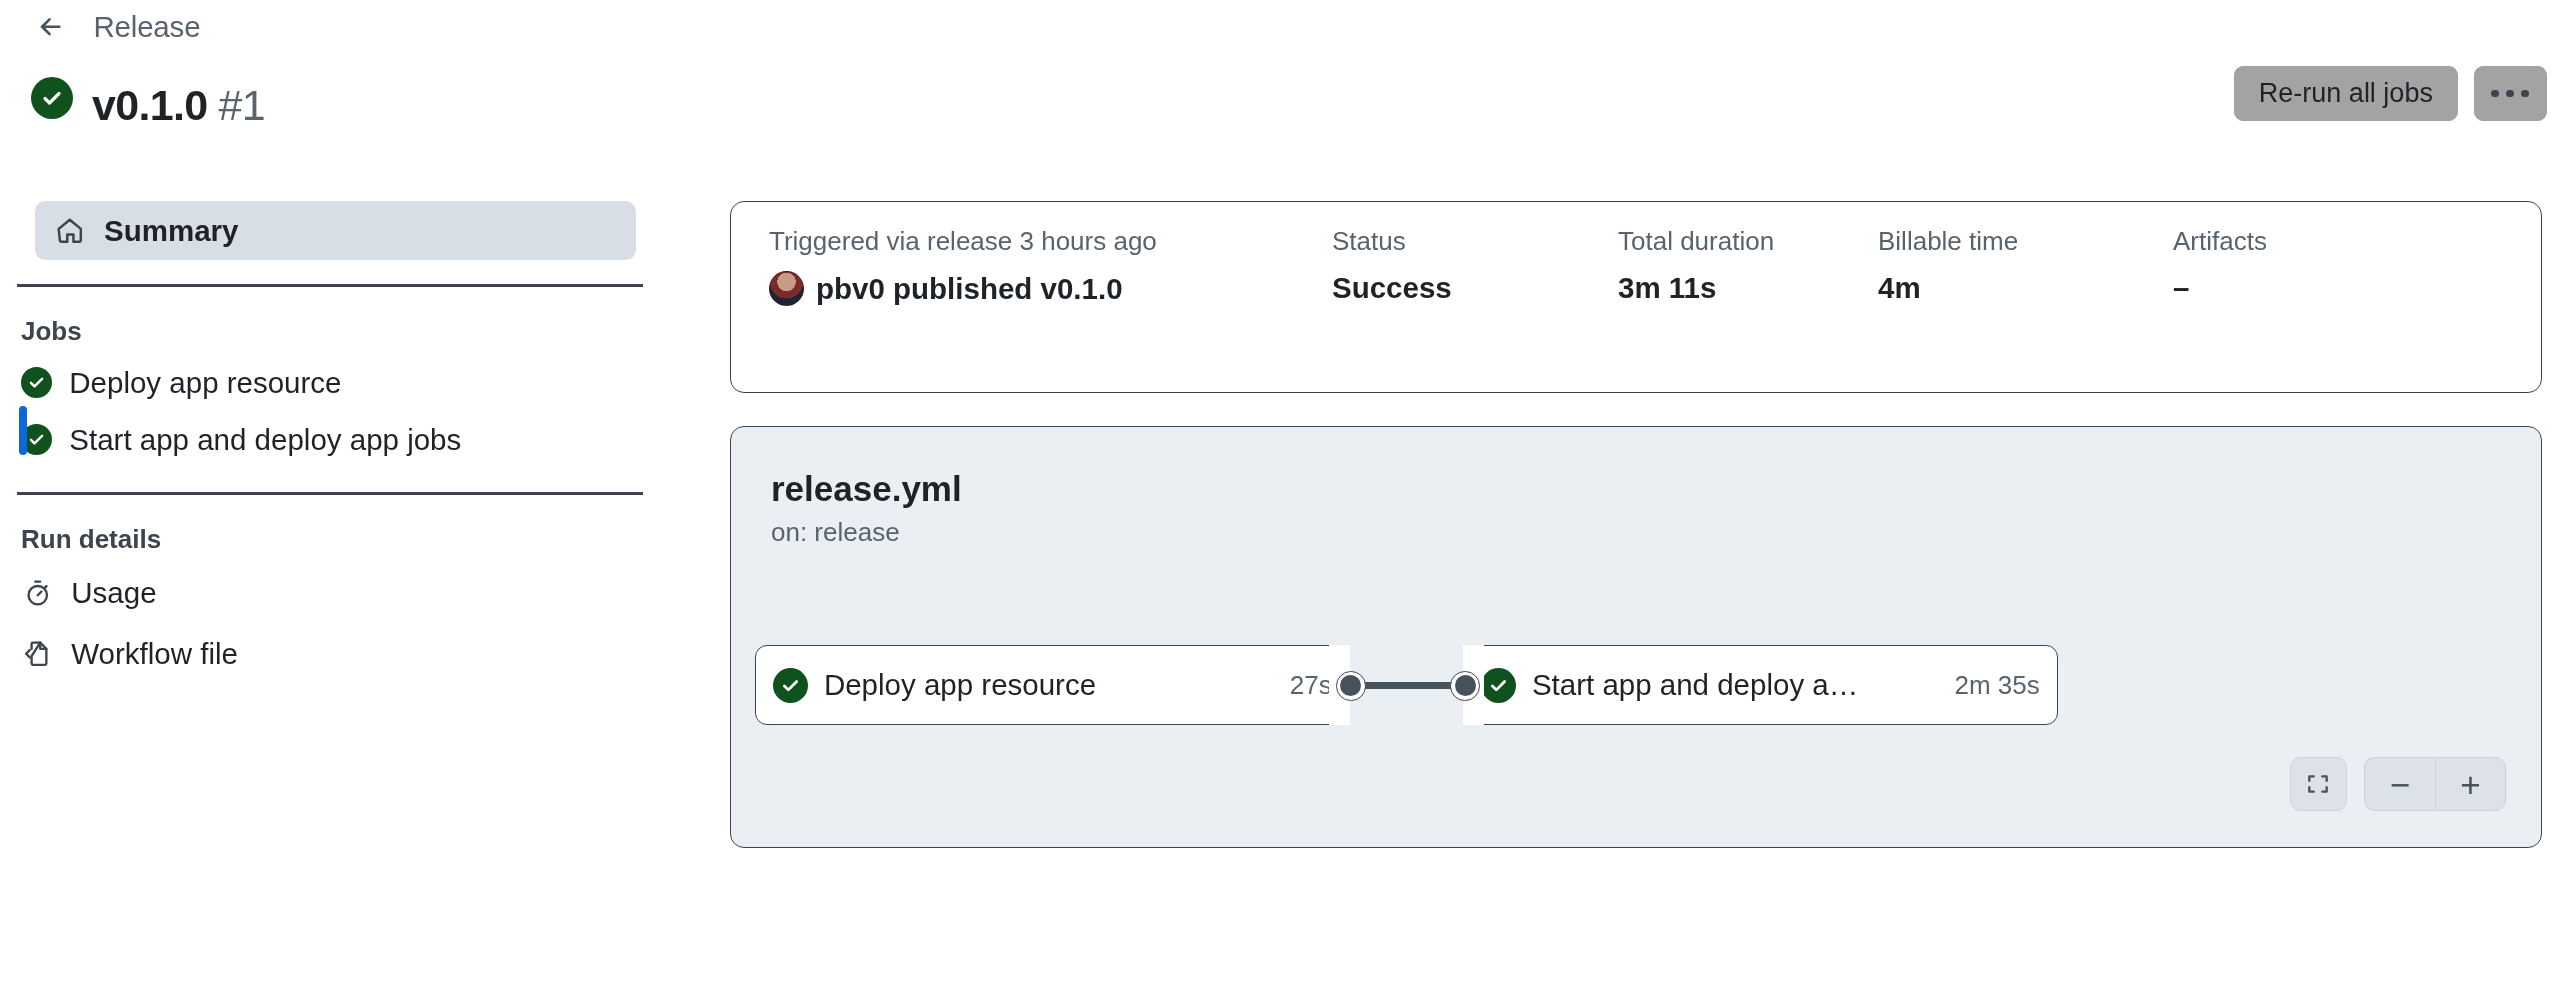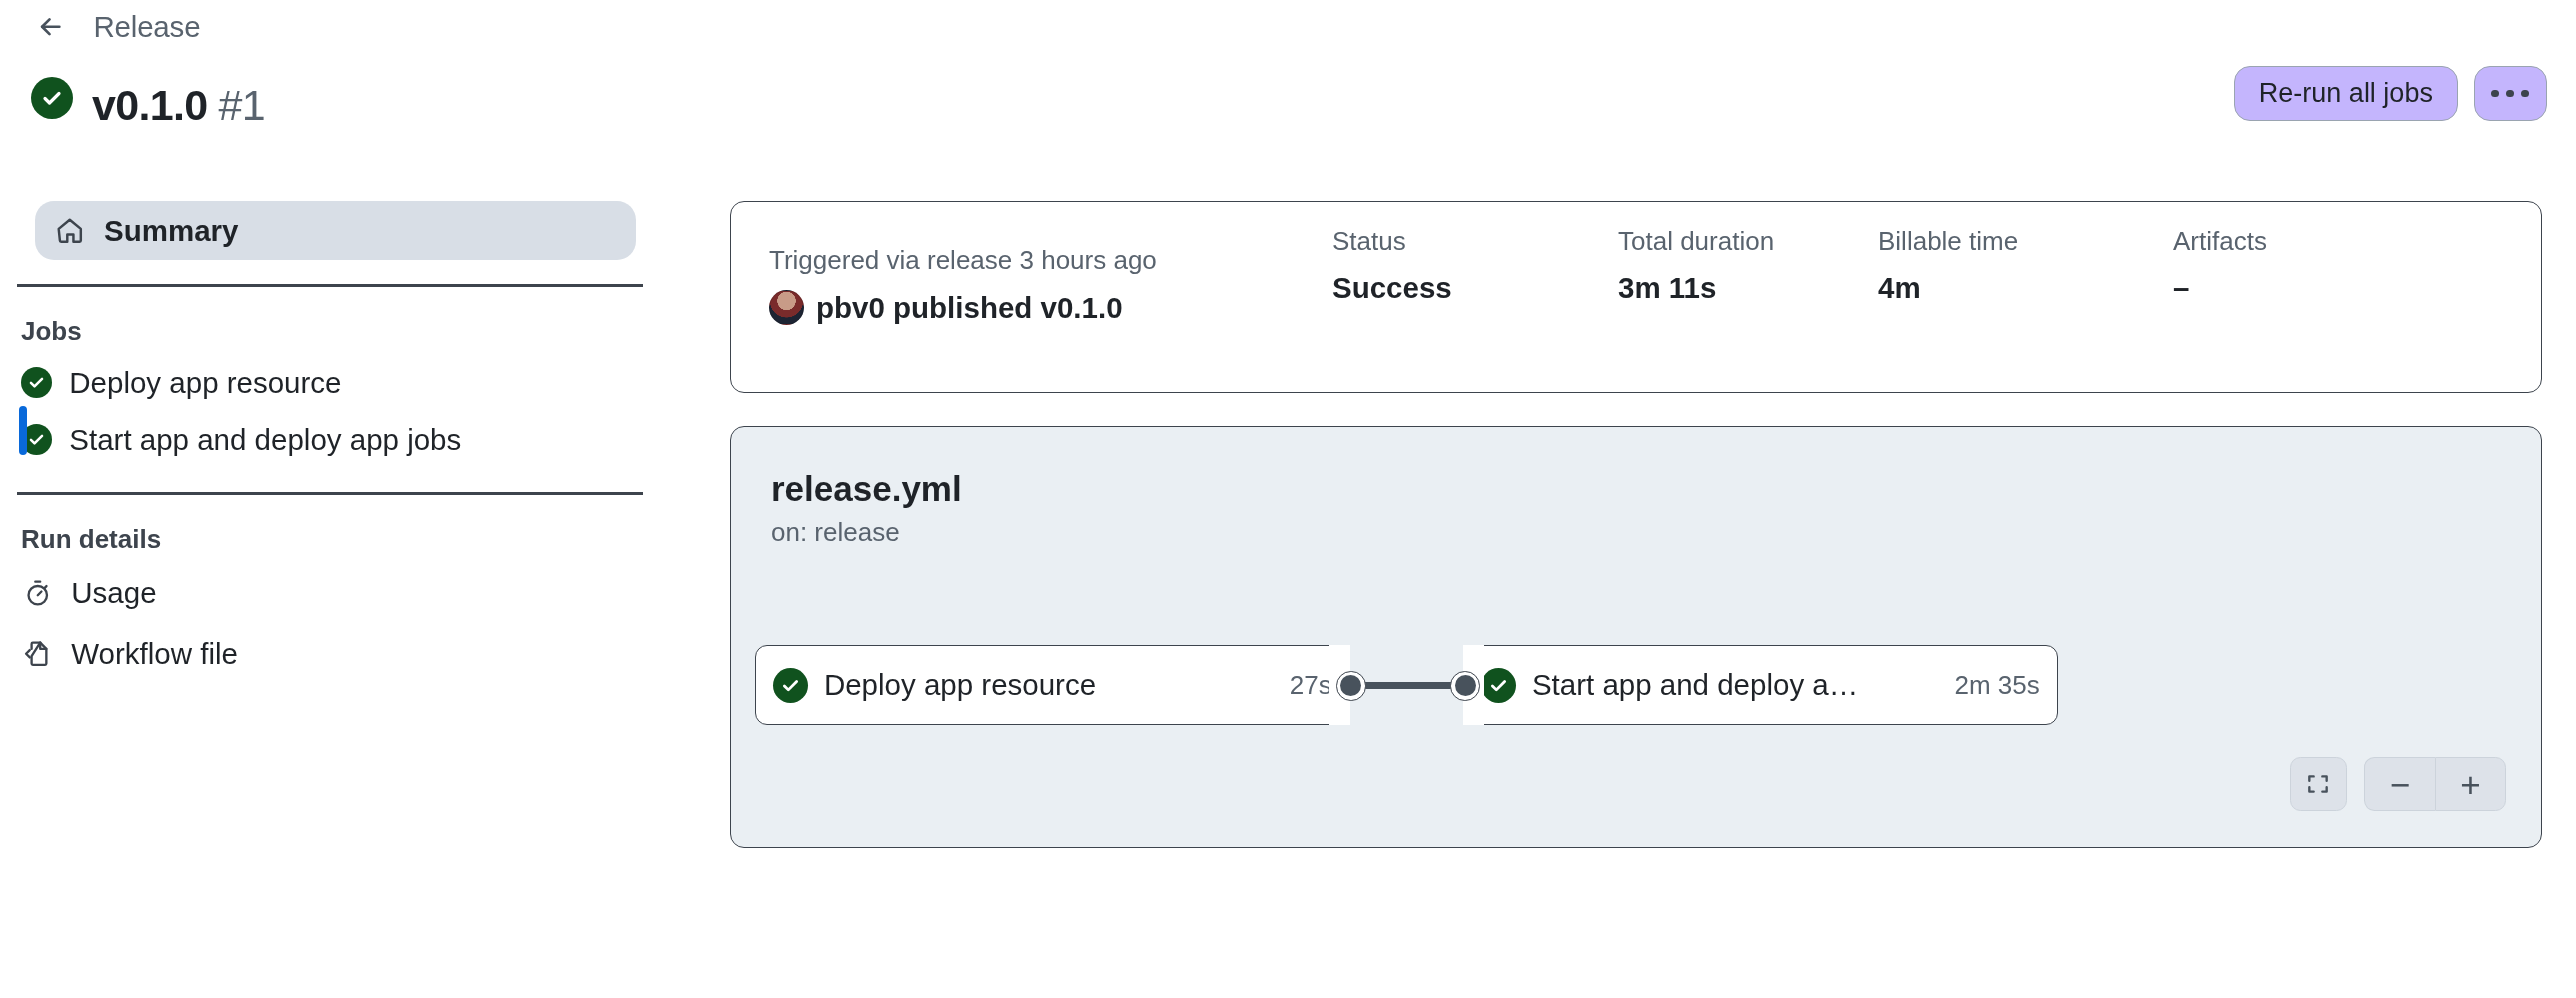--- a/index.html
+++ b/index.html
@@ -75,23 +75,23 @@
 
   .header-actions {
     position: absolute;
     right: 29.5px;
     top: 66px;
     display: flex;
     align-items: center;
     gap: 15.6px;
   }
   .btn {
-    background: #c4b5fd;
+    background: #a3a3a3;
     border: 0.9px solid #9aa4b0;
-    border-radius: 16px;
+    border-radius: 9px;
     color: #1f2328;
     font-family: "Liberation Sans", sans-serif;
     font-size: 27px;
     height: 55px;
     padding: 0 24px;
     display: flex;
     align-items: center;
     justify-content: center;
     cursor: pointer;
     white-space: nowrap;
@@ -125,21 +125,20 @@
     margin: 0 31px 0 35px;
     padding: 0 19px;
     border-radius: 10.4px;
     font-size: 29.5px;
     color: #1f2328;
     cursor: pointer;
   }
   .nav-item.selected {
     background: #d8dee6;
     font-weight: 700;
-    border-radius: 19px;
   }
   .nav-indicator {
     position: absolute;
     left: 19px;
     top: 205px;
     width: 7.8px;
     height: 49px;
     border-radius: 5.2px;
     background: #0969da;
   }
@@ -219,21 +218,21 @@
     position: relative;
   }
   .info-grid {
     position: absolute;
     left: 38px;
     top: 24px;
     right: 35px;
     display: flex;
   }
   .info-col { display: flex; flex-direction: column; gap: 14px; }
-  .info-col.trigger { width: 563px; margin-top: 19px; }
+  .info-col.trigger { width: 563px; }
   .info-col.status  { width: 286px; }
   .info-col.dur     { width: 260px; }
   .info-col.bill    { width: 295px; }
   .info-label {
     font-size: 26px;
     color: #59636e;
     white-space: nowrap;
   }
   .info-value {
     font-size: 29.5px;

